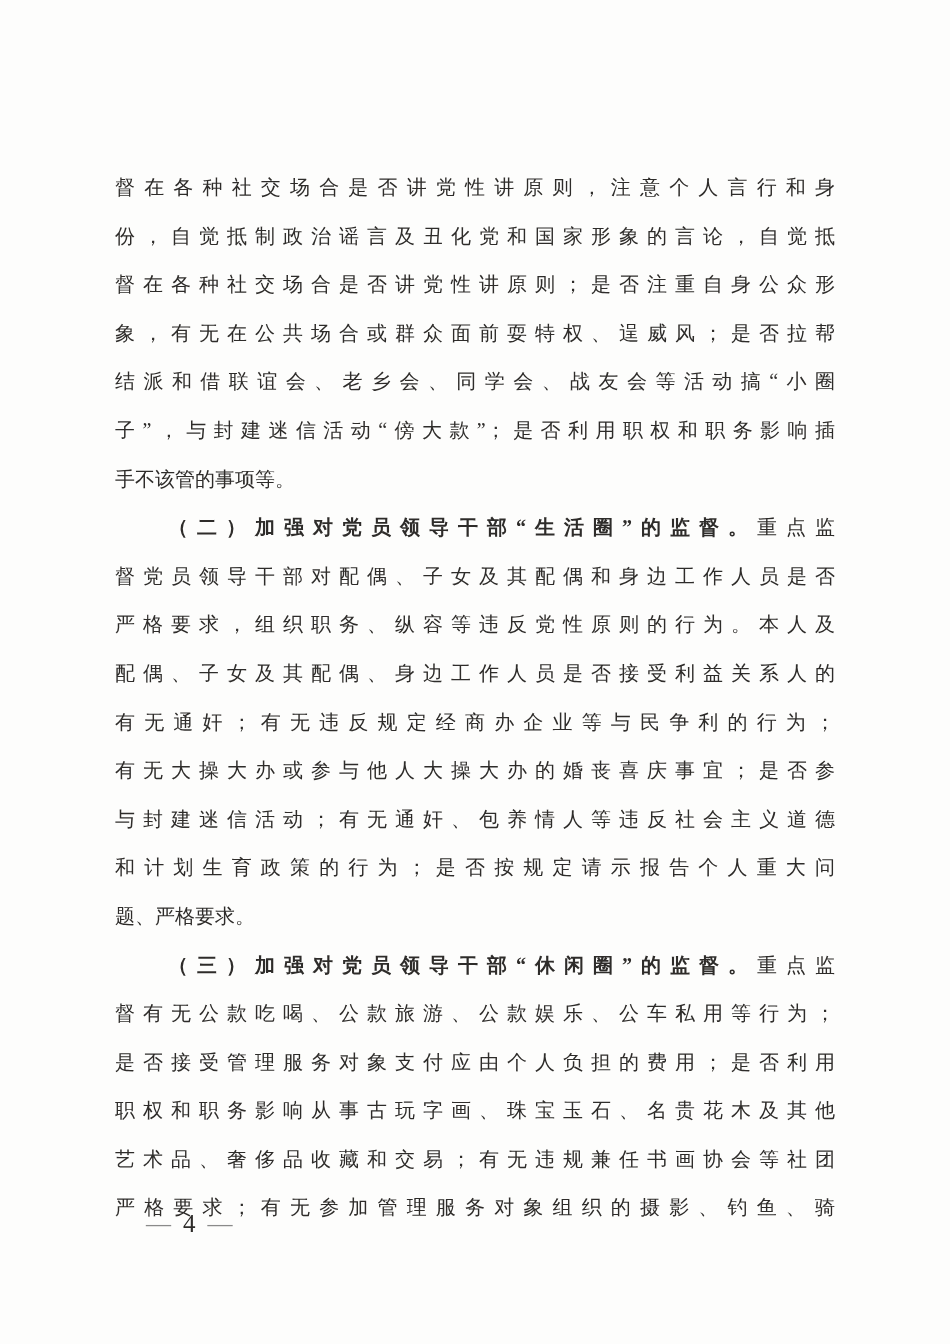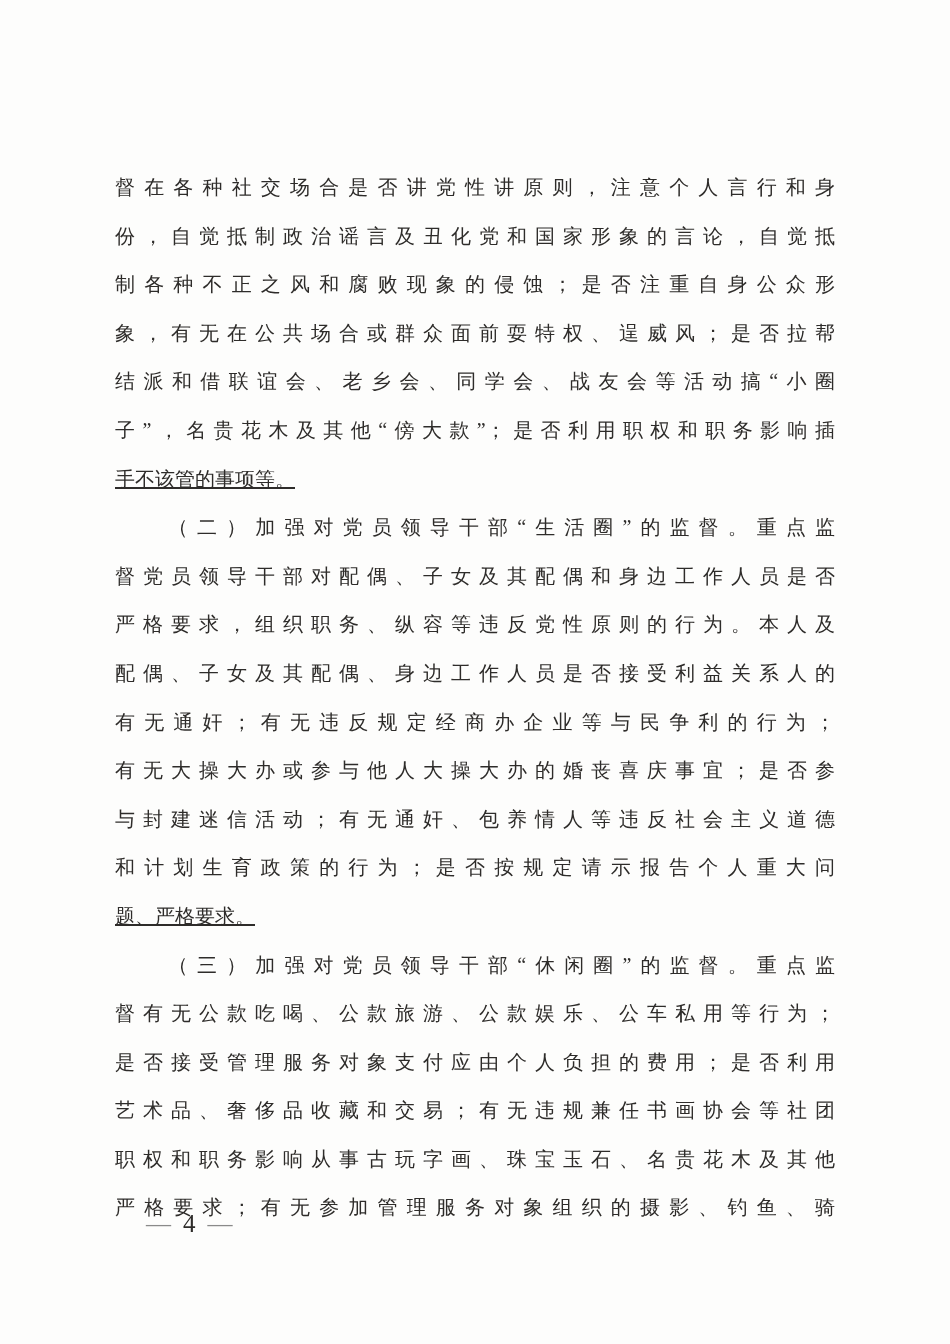--- a/index.html
+++ b/index.html
@@ -29,27 +29,26 @@
     font-size: 20px;
     letter-spacing: 0;
     text-align: justify;
     text-align-last: justify;
     white-space: normal;
     overflow: visible;
   }
   .line.short {
     text-align: right;
     text-align-last: left;
-    text-decoration: underline;
   }
   .line.indent {
     text-indent: 53px;
   }
   .head {
-    font-weight: normal;
+    font-weight: bold;
   }
   .page-footer {
     position: absolute;
     left: 134px;
     top: 1208px;
     font-size: 25px;
     line-height: 32px;
     color: #3a3a3a;
     letter-spacing: 0;
   }
@@ -63,40 +62,40 @@
 </style>
 </head>
 <body>
 
 <div class="page">
 
   <div class="text-block">
 
     <div class="line"><span class="head"></span><span>督在各种社交场合是否讲党性讲原则，注意个人言行和身</span></div>
     <div class="line"><span class="head"></span><span>份，自觉抵制政治谣言及丑化党和国家形象的言论，自觉抵</span></div>
-    <div class="line"><span class="head"></span><span>制各种不正之风和腐败现象的侵蚀；是否注重自身公众形</span></div>
+    <div class="line"><span class="head"></span><span>督在各种社交场合是否讲党性讲原则；是否注重自身公众形</span></div>
     <div class="line"><span class="head"></span><span>象，有无在公共场合或群众面前耍特权、逞威风；是否拉帮</span></div>
     <div class="line"><span class="head"></span><span>结派和借联谊会、老乡会、同学会、战友会等活动搞“小圈</span></div>
-    <div class="line"><span class="head"></span><span>子”，名贵花木及其他“傍大款”；是否利用职权和职务影响插</span></div>
+    <div class="line"><span class="head"></span><span>子”，与封建迷信活动“傍大款”；是否利用职权和职务影响插</span></div>
     <div class="line short"><span class="head"></span><span>手不该管的事项等。</span></div>
 
     <div class="line indent"><span class="head">（二）加强对党员领导干部“生活圈”的监督。</span><span>重点监</span></div>
     <div class="line"><span class="head"></span><span>督党员领导干部对配偶、子女及其配偶和身边工作人员是否</span></div>
     <div class="line"><span class="head"></span><span>严格要求，组织职务、纵容等违反党性原则的行为。本人及</span></div>
     <div class="line"><span class="head"></span><span>配偶、子女及其配偶、身边工作人员是否接受利益关系人的</span></div>
     <div class="line"><span class="head"></span><span>有无通奸；有无违反规定经商办企业等与民争利的行为；</span></div>
     <div class="line"><span class="head"></span><span>有无大操大办或参与他人大操大办的婚丧喜庆事宜；是否参</span></div>
     <div class="line"><span class="head"></span><span>与封建迷信活动；有无通奸、包养情人等违反社会主义道德</span></div>
     <div class="line"><span class="head"></span><span>和计划生育政策的行为；是否按规定请示报告个人重大问</span></div>
     <div class="line short"><span class="head"></span><span>题、严格要求。</span></div>
 
     <div class="line indent"><span class="head">（三）加强对党员领导干部“休闲圈”的监督。</span><span>重点监</span></div>
     <div class="line"><span class="head"></span><span>督有无公款吃喝、公款旅游、公款娱乐、公车私用等行为；</span></div>
     <div class="line"><span class="head"></span><span>是否接受管理服务对象支付应由个人负担的费用；是否利用</span></div>
+    <div class="line"><span class="head"></span><span>职权和职务影响从事古玩字画、珠宝玉石、名贵花木及其他</span></div>
     <div class="line"><span class="head"></span><span>艺术品、奢侈品收藏和交易；有无违规兼任书画协会等社团</span></div>
-    <div class="line"><span class="head"></span><span>职权和职务影响从事古玩字画、珠宝玉石、名贵花木及其他</span></div>
     <div class="line"><span class="head"></span><span>严格要求；有无参加管理服务对象组织的摄影、钓鱼、骑</span></div>
 
   </div>
 
   <div class="page-footer"><span class="dash">—</span><span class="num">4</span><span class="dash">—</span></div>
 
 </div>
 
 </body></html>

